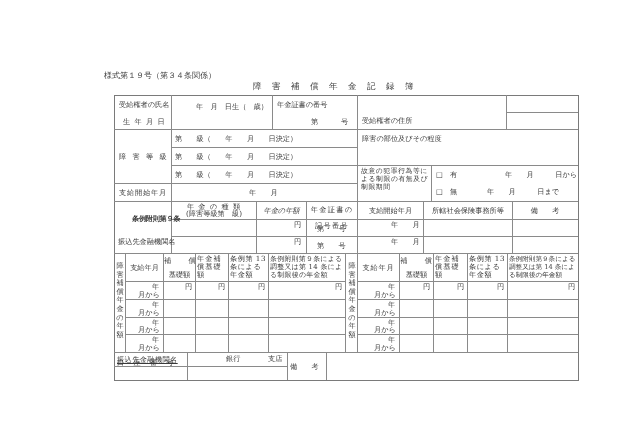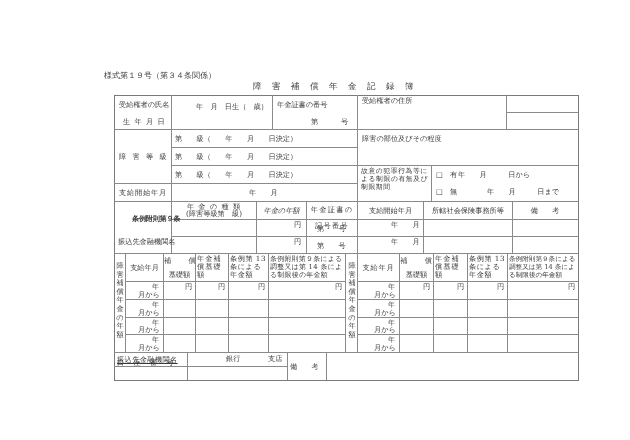--- a/index.html
+++ b/index.html
@@ -36,35 +36,35 @@
 <div class="vl" style="left:506px;top:95px;height:34px;"></div>
 <div class="vl" style="left:431px;top:165px;height:36px;"></div>
 
 <div class="t" style="left:119px;top:100px;">受給権者の氏名</div>
 <div class="t" style="left:123px;top:117px;letter-spacing:1px;">生 年 月 日</div>
 <div class="abs" style="left:172px;top:96px;width:99px;height:16px;"></div>
 <div class="t" style="left:196px;top:102px;">年　月　日生（　歳）</div>
 <div class="t" style="left:277px;top:100px;">年金証書の番号</div>
 <div class="t" style="left:311px;top:117px;">第</div>
 <div class="t" style="left:341px;top:117px;">号</div>
-<div class="t" style="left:362px;top:96px;">受給権者の住所</div>
+<div class="t" style="left:362px;top:116px;">受給権者の住所</div>
 <div class="abs" style="left:507px;top:96px;width:70px;height:32px;"></div>
 
 <div class="t" style="left:119px;top:152px;letter-spacing:2px;">障 害 等 級</div>
 <div class="t" style="left:175px;top:134px;">第　　級（　　年　　月　　日決定）</div>
 <div class="t" style="left:175px;top:152px;">第　　級（　　年　　月　　日決定）</div>
 <div class="t" style="left:175px;top:170px;">第　　級（　　年　　月　　日決定）</div>
 <div class="t" style="left:119px;top:188px;letter-spacing:0.8px;">支給開始年月</div>
 <div class="t" style="left:249px;top:188px;">年　　月</div>
 
 <div class="t" style="left:362px;top:134px;">障害の部位及びその程度</div>
 <div class="t ml" style="left:361px;top:167px;width:68px;line-height:8.2px;font-size:6.8px;letter-spacing:0.6px;">故意の犯罪行為等による制限の有無及び制限期間</div>
 <div class="t" style="left:436px;top:170px;">□　有</div>
 <div class="t" style="left:436px;top:187px;">□　無</div>
-<div class="t" style="left:458px;top:170px;">年　　月　　　日から</div>
+<div class="t" style="left:505px;top:170px;">年　　月　　　日から</div>
 <div class="t" style="left:487px;top:187px;">年　　月　　　日まで</div>
 
 <div class="hl" style="left:171px;top:219px;width:407px;"></div>
 <div class="hl" style="left:171px;top:236px;width:407px;"></div>
 <div class="hl" style="left:114px;top:253px;width:464px;"></div>
 
 <div class="vl" style="left:171px;top:201px;height:52px;"></div>
 <div class="vl" style="left:256px;top:201px;height:52px;"></div>
 <div class="vl" style="left:306px;top:201px;height:52px;"></div>
 <div class="vl" style="left:357px;top:201px;height:52px;"></div>

